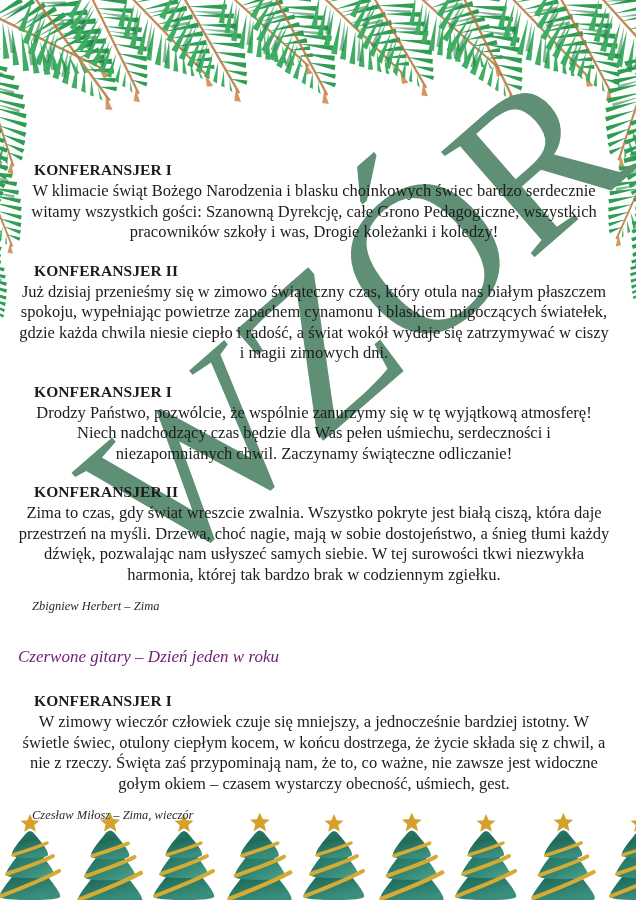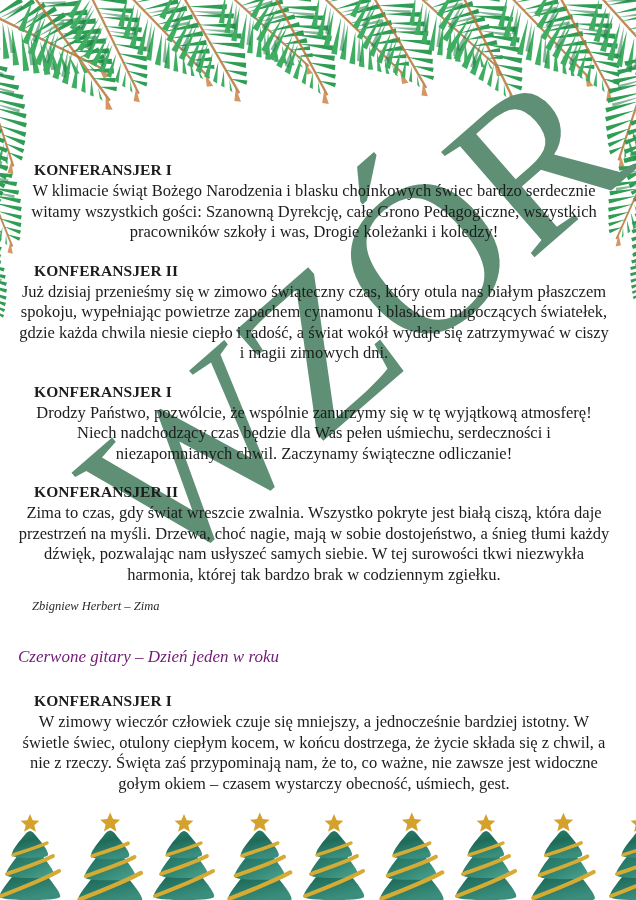--- a/index.html
+++ b/index.html
@@ -226,20 +226,21 @@
     <p class="attrib">Zbigniew Herbert – Zima</p>
   </div>
 
   <div class="gap-lg"></div>
 
   <p class="song spacer-song">Czerwone gitary – Dzień jeden w roku</p>
 
   <div class="block">
     <p class="speaker">KONFERANSJER I</p>
     <p class="para">W zimowy wieczór człowiek czuje się mniejszy, a jednocześnie bardziej istotny. W świetle świec, otulony ciepłym kocem, w końcu dostrzega, że życie składa się z chwil, a nie z rzeczy. Święta zaś przypominają nam, że to, co ważne, nie zawsze jest widoczne gołym okiem – czasem wystarczy obecność, uśmiech, gest.</p>
+    <p class="attrib">Czesław Miłosz – Zima, wieczór</p>
   </div>
 
   <div class="gap-lg"></div>
 
 
 </div>
 
 <svg id="decor-bottom" viewBox="0 0 636 90" xmlns="http://www.w3.org/2000/svg">
   <defs>
     <linearGradient id="treeGrad" x1="0" y1="0" x2="0.35" y2="1">

